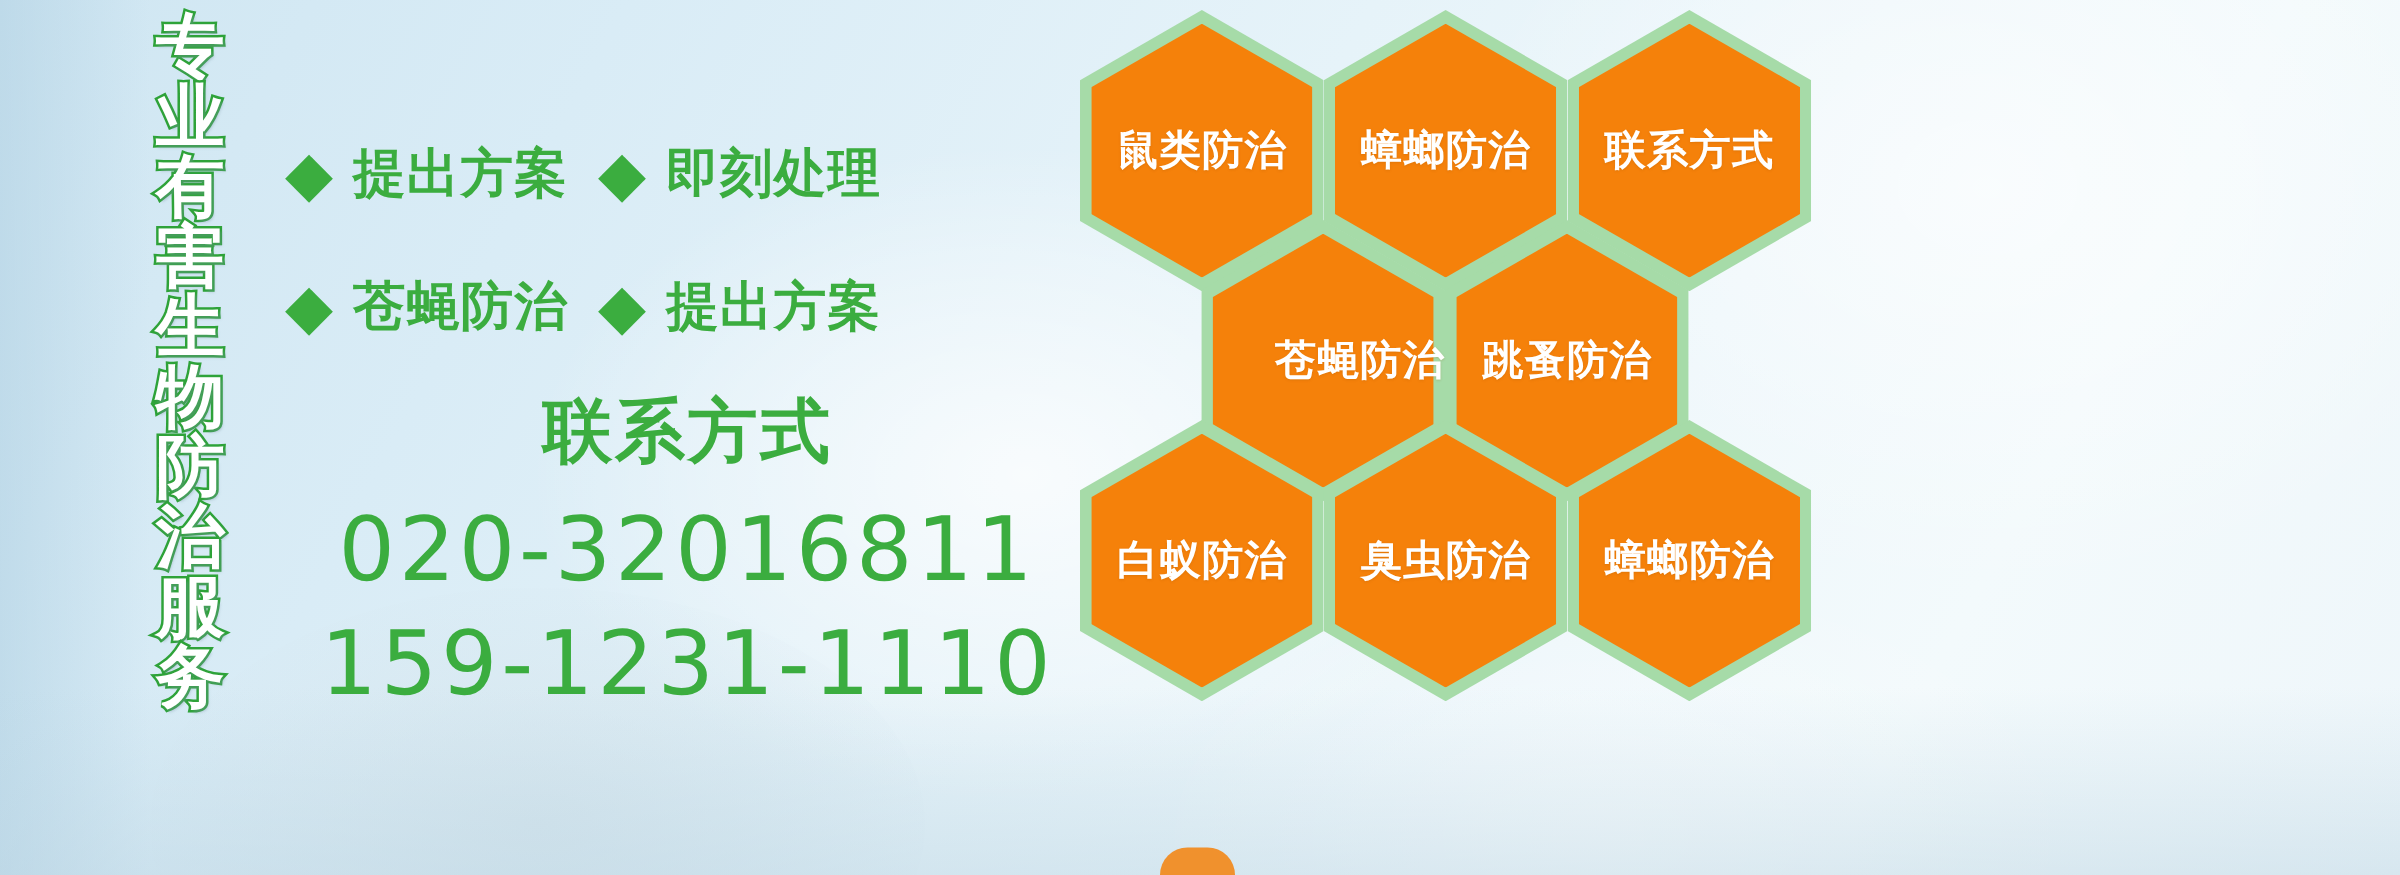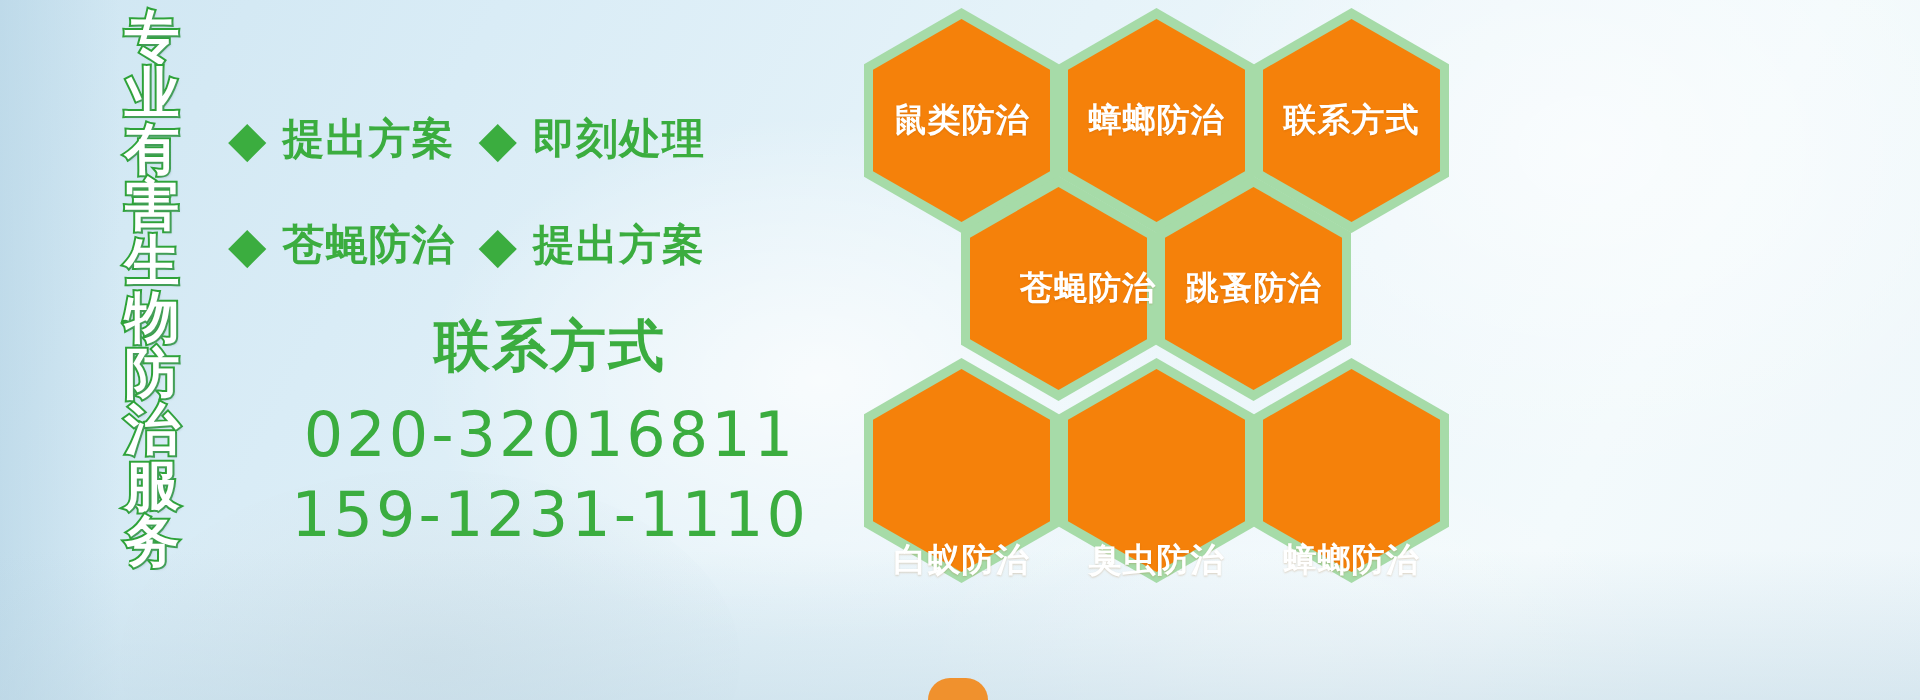--- a/index.html
+++ b/index.html
@@ -133,21 +133,21 @@
     color: #3bad3f;
     font-size: 56px;
     line-height: 1.2;
     font-weight: bold;
     letter-spacing: 2px;
     margin-bottom: 16px;
     font-family: "DejaVu Sans", "Liberation Sans", sans-serif;
   }
   .phone-number {
     color: #3bad3f;
-    font-size: 62px;
+    font-size: 71px;
     line-height: 1.28;
     font-weight: normal;
     letter-spacing: 3px;
     font-family: "DejaVu Sans", "Liberation Sans", sans-serif;
   }
 
   
   #hex-grid {
     position: absolute;
     left: 862px;
@@ -184,21 +184,21 @@
     font-weight: bold;
     letter-spacing: 1px;
     white-space: nowrap;
     font-family: "DejaVu Sans", "Liberation Sans", sans-serif;
     text-shadow: 0 1px 2px rgba(150,80,0,0.22);
   }
 
   
   .hex-r1 { top: 8px; }
   .hex-r2 { top: 176px; }
-  .hex-r3 { top: 358px; align-items: flex-end; }
+  .hex-r3 { top: 336px; }
   .hex-c0 { left: 2px; }
   .hex-c1 { left: 197px; }
   .hex-c2 { left: 392px; }
   .hex-c0m { left: 99px; justify-content: flex-end; }
   .hex-c1m { left: 294px; }
 
   
   .bottom-sliver {
     position: absolute;
     left: 928px;

